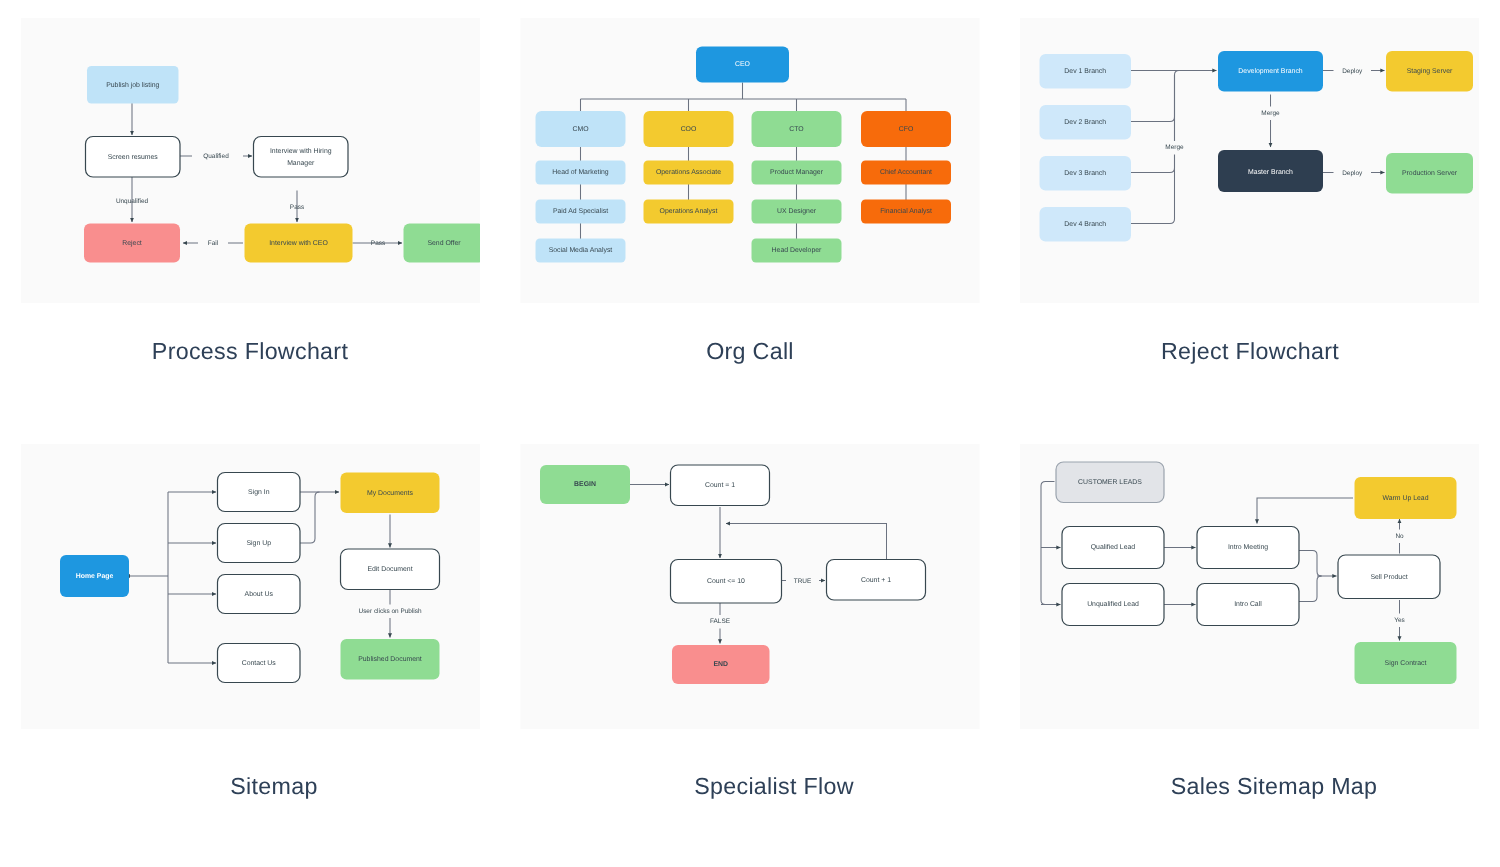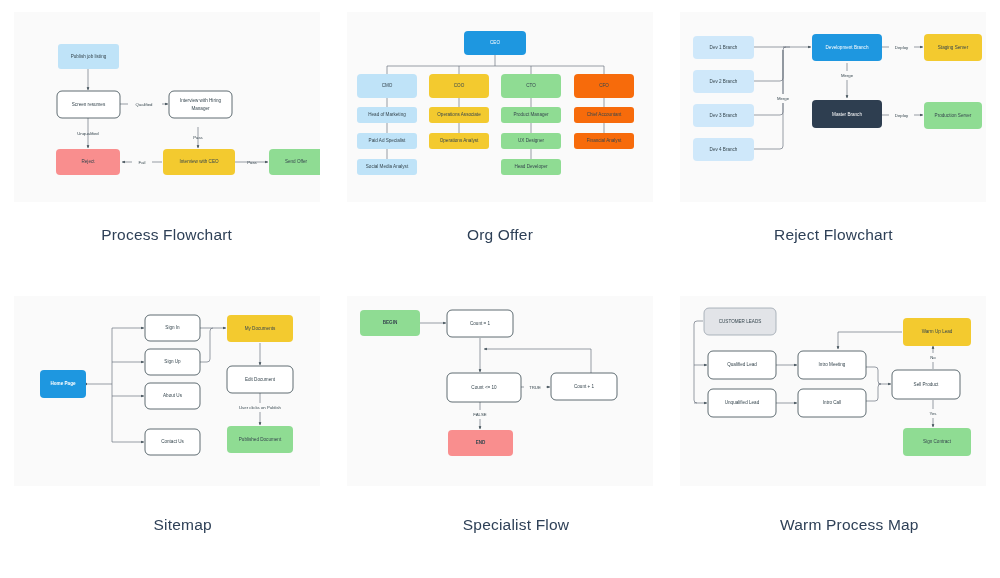--- a/index.html
+++ b/index.html
@@ -185,21 +185,21 @@
         <g>
           <rect x="227" y="95" width="60" height="16" rx="3" fill="#f76b0b"></rect>
           <text class="nlabel" x="257" y="103">Chief Accountant</text>
         </g>
         <g>
           <rect x="227" y="121" width="60" height="16" rx="3" fill="#f76b0b"></rect>
           <text class="nlabel" x="257" y="129">Financial Analyst</text>
         </g>
       </svg>
     </div>
-    <div class="caption">Org Offer</div>
+    <div class="caption">Org Call</div>
   </div>
 
   <div class="cell row1">
     <div class="canvas-wrap">
       <svg viewBox="0 0 306 190" preserveAspectRatio="xMidYMid meet">
         <defs>
           <marker id="ar3" markerWidth="5" markerHeight="5" refX="4" refY="2.5" orient="auto">
             <path d="M0,0.6 L4.2,2.5 L0,4.4 z" fill="#37474f"></path>
           </marker>
         </defs>
@@ -438,16 +438,16 @@
           <rect x="223" y="132" width="68" height="28" rx="4" fill="#8fdc93"></rect>
           <text class="nlabel" x="257" y="146">Sign Contract</text>
         </g>
 
         <rect x="244" y="57" width="18" height="9" fill="#fafafa"></rect>
         <text class="elabel" x="253" y="61.5">No</text>
         <rect x="244" y="113" width="18" height="9" fill="#fafafa"></rect>
         <text class="elabel" x="253" y="117.5">Yes</text>
       </svg>
     </div>
-    <div class="caption">Warm Process Map</div>
+    <div class="caption">Sales Sitemap Map</div>
   </div>
 
 </div>
 
 </body></html>

